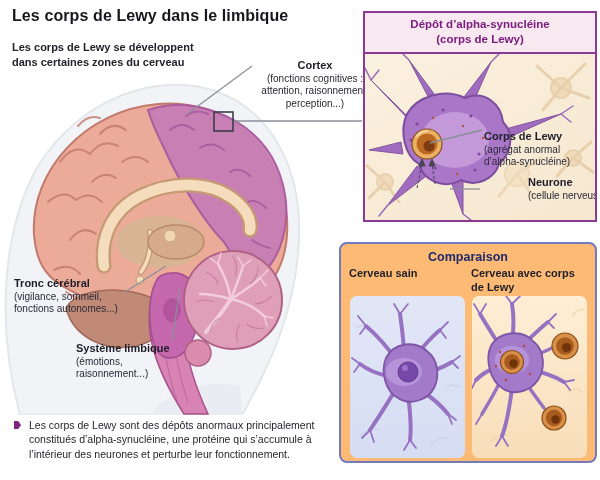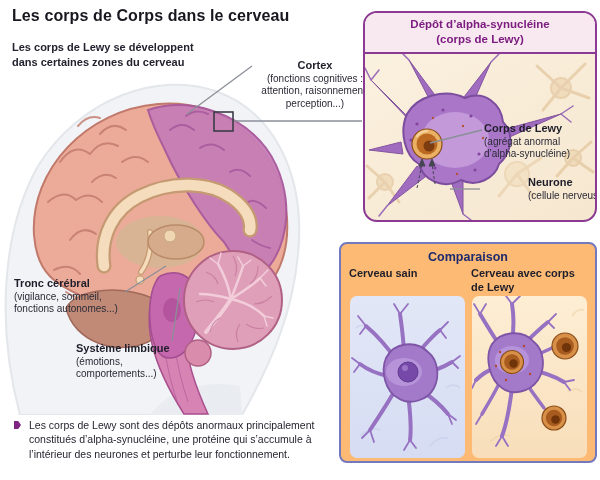--- a/index.html
+++ b/index.html
@@ -10,27 +10,27 @@
   .abs{position:absolute;}
   #page-title{left:12px;top:7px;font-size:16px;font-weight:bold;color:#17171f;letter-spacing:.1px;}
   #subtitle{left:12px;top:40px;font-size:11px;font-weight:bold;color:#23232f;line-height:1.32;}
   .lbl{line-height:1.25;}
   .lbl .lbl-name{font-weight:bold;font-size:11px;color:#1e1e2a;}
   .lbl .lbl-desc{font-size:10px;color:#2a2a36;}
   #cortex-label{left:256px;top:59px;width:118px;text-align:center;}
   #tronc-label{left:14px;top:277px;width:130px;}
   #limbique-label{left:76px;top:342px;width:120px;}
   
-  #deposit-panel{left:363px;top:11px;width:234px;height:211px;border:2px solid #8a3a92;border-radius:14px;
+  #deposit-panel{left:363px;top:11px;width:234px;height:211px;border:2px solid #8a3a92;border-radius:0;
     background:linear-gradient(150deg,#fbf2e1,#f6e7cf);overflow:hidden;box-sizing:border-box;}
   #deposit-header{background:#f8e8ef;border-bottom:2px solid #8a3a92;text-align:center;padding:4px 4px 5px 4px;}
   #deposit-header div{font-size:11.5px;font-weight:bold;color:#7c1d80;line-height:1.3;}
   #deposit-body{position:relative;width:100%;height:166px;}
   #deposit-body svg{position:absolute;left:0;top:0;}
-  #corps-label{left:119px;top:68px;width:104px;}
+  #corps-label{left:119px;top:76px;width:104px;}
   #neurone-label{left:119px;top:122px;width:104px;margin-left:44px;}
   
   #comparison-panel{left:339px;top:242px;width:258px;height:221px;border:2px solid #7379bd;border-radius:8px;
     background:#fdba74;box-sizing:border-box;}
   #comparison-title{left:0;top:6px;width:100%;text-align:center;font-size:12.5px;font-weight:bold;color:#1d2a6b;}
   .col-label{top:23px;text-align:left;font-size:11px;font-weight:bold;color:#1e1e2a;line-height:1.25;}
   #healthy-label{left:8px;width:116px;}
   #lewy-label{left:130px;width:118px;}
   .neuron-box{top:52px;width:115px;height:162px;border-radius:7px;overflow:hidden;}
   #healthy-box{left:9px;background:linear-gradient(180deg,#e2e7f7,#d6ddf3);}
@@ -40,21 +40,21 @@
   #footnote-bullet{width:7px;height:8px;margin-top:3px;flex:0 0 7px;background:#7e2482;
     clip-path:polygon(0 0,60% 0,100% 50%,60% 100%,0 100%);}
   #footnote-text{font-size:10.5px;color:#1f1f2b;line-height:1.38;}
   svg{display:block;}
 </style>
 </head>
 <body>
 
 <div id="stage">
 
-  <div id="page-title" class="abs">Les corps de Corps dans le cerveau</div>
+  <div id="page-title" class="abs">Les corps de Lewy dans le limbique</div>
   <div id="subtitle" class="abs">
     <div>Les corps de Lewy se développent</div>
     <div>dans certaines zones du cerveau</div>
   </div>
 
   <svg class="abs" style="left:0;top:70px;" width="312" height="345" viewBox="0 0 312 345">
 
     <path d="M20,345 C-4,255 2,160 38,96 C80,28 160,0 218,22 C272,42 302,100 299,170 C296,237 272,292 242,345 Z" fill="#f1f3f6" stroke="#e3e6ea" stroke-width="2"></path>
 
     <path d="M150,345 C170,320 200,310 240,316 L242,345 Z" fill="#e9ecf0"></path>
@@ -135,21 +135,21 @@
   <div id="cortex-label" class="abs lbl">
     <div class="lbl-name">Cortex</div>
     <div class="lbl-desc">(fonctions cognitives : attention, raisonnement, perception...)</div>
   </div>
   <div id="tronc-label" class="abs lbl">
     <div class="lbl-name">Tronc cérébral</div>
     <div class="lbl-desc">(vigilance, sommeil, fonctions autonomes...)</div>
   </div>
   <div id="limbique-label" class="abs lbl">
     <div class="lbl-name">Système limbique</div>
-    <div class="lbl-desc">(émotions, comportements...)</div>
+    <div class="lbl-desc">(émotions, raisonnement...)</div>
   </div>
 
   <div id="deposit-panel" class="abs">
     <div id="deposit-header">
       <div>Dépôt d’alpha-synucléine</div>
       <div>(corps de Lewy)</div>
     </div>
     <div id="deposit-body">
       <svg width="230" height="166" viewBox="0 0 230 166">
 

